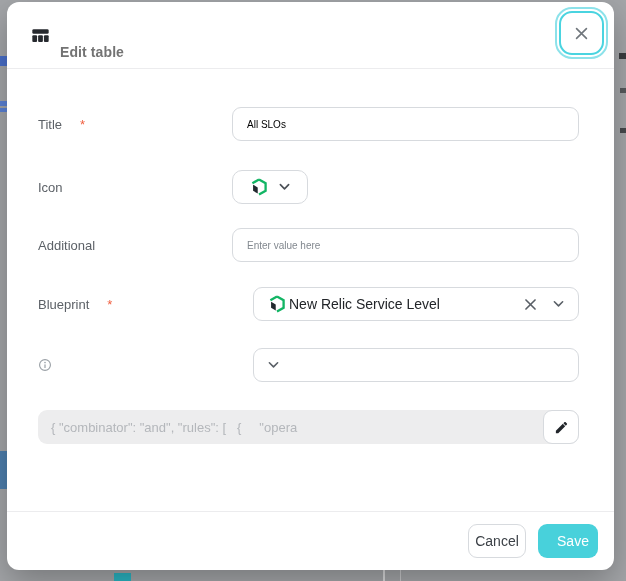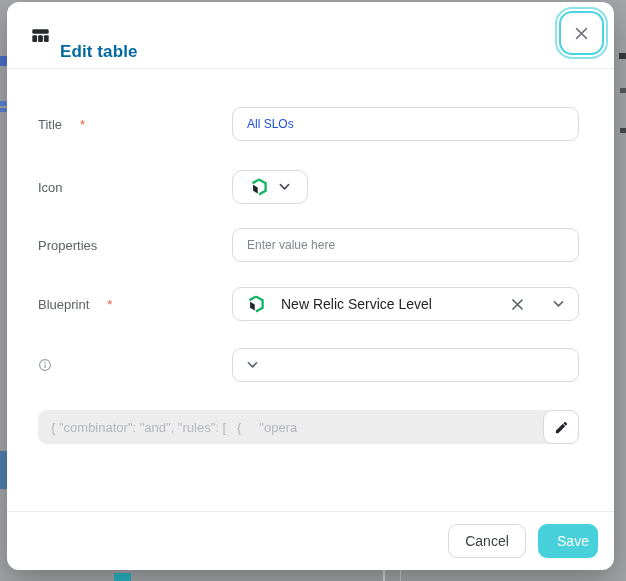--- a/index.html
+++ b/index.html
@@ -23,21 +23,21 @@
 
   .modal {
     position:absolute; left:7px; top:2px; width:607px; height:568px;
     background:#ffffff; border-radius:12px;
     box-shadow:0 12px 34px rgba(0,0,0,.28);
   }
 
   
   .m-header { position:absolute; left:0; top:0; right:0; height:66px; }
   .m-title-wrap { position:absolute; left:24px; top:0; height:66px; display:flex; align-items:center; gap:10px; }
-  .m-title { font-size:17px; font-weight:600; color:#0369a1; letter-spacing:.1px;margin-top:34px; }
+  .m-title { font-size:14px; font-weight:600; color:#737373; letter-spacing:.1px;margin-top:34px; }
   .close-btn {
     position:absolute; right:10px; top:9px; width:45px; height:44px;
     background:#fff; border:2px solid #4ad4e0; border-radius:13px;
     outline:2px solid #8ce2ea; outline-offset:2px;
     display:flex; align-items:center; justify-content:center; cursor:pointer;
   }
   .hdiv { position:absolute; left:0; right:0; height:1px; background:#ececee; }
   .hdiv-top { top:66px; }
   .hdiv-bottom { top:509px; }
 
@@ -45,34 +45,34 @@
   .row { position:absolute; left:31px; right:35px; height:34px; display:flex; align-items:center; }
   .r-title { top:105px; } .r-icon { top:168px;text-align:center; } .r-desc { top:226px; }
   .r-blueprint { top:285px; } .r-excluded { top:346px; } .r-filters { top:408px; }
 
   .flabel { width:194px; flex:none; display:flex; align-items:center; gap:17px;
             font-size:13px; color:#5c6167; }
   .req { color:#f05e3f; font-size:13px; margin-left:1px; }
 
   .tinput {
     flex:1; height:34px; border:1px solid #d7dade; border-radius:9px;
-    padding:0 14px; font-size:12px; color:#1d4ed8; background:#fff;
+    padding:0 14px; font-size:10px; color:#000000; background:#fff;
     font-family:"Liberation Sans","DejaVu Sans",sans-serif; outline:none; min-width:0;
   }
   .tinput::placeholder { color:#82888f; opacity:1; }
 
   .icon-dd {
     width:76px; height:34px; border:1px solid #d7dade; border-radius:10px;
     background:#fff; display:flex; align-items:center; justify-content:center; gap:11px;
     cursor:pointer;
   }
 
   .select-dd {
     flex:1; height:34px; border:1px solid #d7dade; border-radius:9px; background:#fff;
-    display:flex; align-items:center; padding:0 14px; gap:16px; cursor:pointer; position:relative; min-width:0;
+    display:flex; align-items:center; padding:0 14px; gap:3px; cursor:pointer; position:relative; min-width:0;margin-left:21px;
   }
   .select-text { font-size:14px; color:#222529; white-space:nowrap; overflow:hidden; flex:1; }
   .select-placeholder { color:#2e3237; }
   .clear-x { display:flex; align-items:center; justify-content:center; width:20px; height:20px;
              margin-right:10px; cursor:pointer; flex:none; }
   .chev { display:flex; align-items:center; flex:none; }
 
   .json-wrap { flex:1; position:relative; height:34px; min-width:0; }
   .json-input {
     width:100%; height:34px; border:none; border-radius:9px; background:#ededee;
@@ -83,21 +83,21 @@
     position:absolute; right:0; top:0; width:36px; height:34px; background:#fff;
     border:1px solid #d7dade; border-radius:9px; display:flex; align-items:center;
     justify-content:center; cursor:pointer;
   }
 
   
   .m-footer { position:absolute; left:0; right:0; top:510px; height:58px;
               display:flex; align-items:center; justify-content:flex-end; gap:12px; padding:0 16px; }
   .btn { height:34px; border-radius:9px; font-size:14px; display:flex; align-items:center;
          justify-content:center; cursor:pointer; font-family:inherit; }
-  .btn-cancel { width:78px; background:#fff; border:1px solid #d7dade; color:#3c4147; }
+  .btn-cancel { width:58px; background:#fff; border:1px solid #d7dade; color:#3c4147; }
   .btn-save { width:60px; background:#48d1db; border:none; color:#ffffff;padding-left:10px; }
 
   svg { display:block; }
 </style>
 </head>
 <body>
 
 <div class="stage">
 
   <div class="frag f1"></div>
@@ -157,21 +157,21 @@
         <span class="chev">
           <svg width="11" height="8" viewBox="0 0 12 8">
             <path d="M1.5 1.5 L6 6 L10.5 1.5" fill="none" stroke="#4b5056" stroke-width="1.8" stroke-linecap="round" stroke-linejoin="round"></path>
           </svg>
         </span>
       </div>
     </div>
 
     <div class="row r-desc">
       <div class="flabel">
-        <span>Properties</span>
+        <span>Additional</span>
       </div>
       <input class="tinput" type="text" placeholder="Enter value here" style="">
     </div>
 
     <div class="row r-blueprint">
       <div class="flabel">
         <span>Blueprint</span>
           <span class="req">*</span>
       </div>
       <div class="select-dd">

